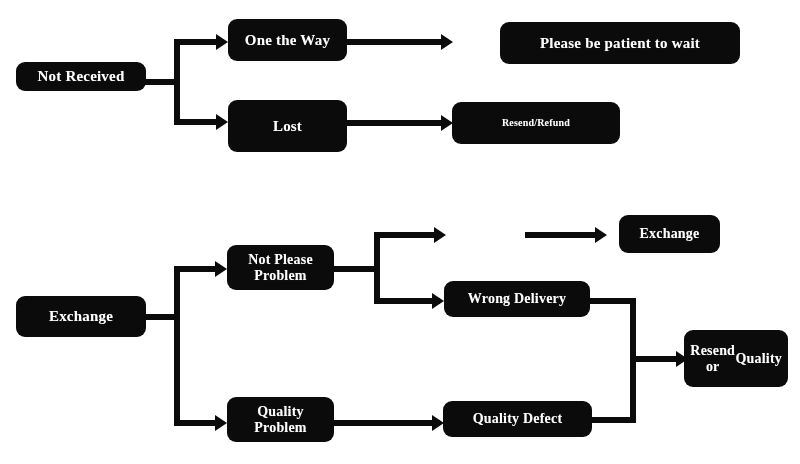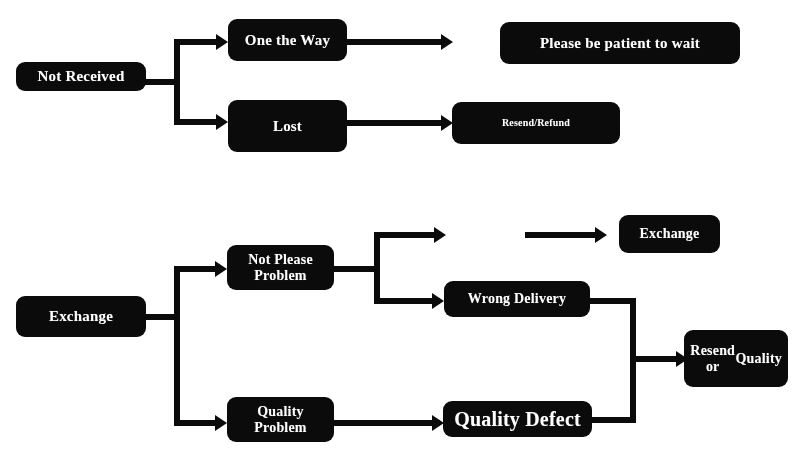--- a/index.html
+++ b/index.html
@@ -120,20 +120,20 @@
   <div class="node" style="left:227px; top:397px; width:107px; height:45px; font-size:14px; flex-direction:column;">
     <span>Quality</span>
     <span>Problem</span>
   </div>
 
 
   <div class="node" style="left:607px; top:215px; width:101px; height:38px; font-size:14px;margin-left:12px;">Exchange</div>
 
   <div class="node" style="left:444px; top:281px; width:146px; height:36px; font-size:14px;">Wrong Delivery</div>
 
-  <div class="node" style="left:443px; top:401px; width:149px; height:36px; font-size:20px;">Quality Defect</div>
+  <div class="node" style="left:443px; top:401px; width:149px; height:36px; font-size:14px;">Quality Defect</div>
 
   <div class="node" style="left:684px; top:330px; width:104px; height:57px; font-size:14px; ">
     <span>Resend or</span>
     <span>Quality</span>
   </div>
 
 </div>
 
 </body></html>

